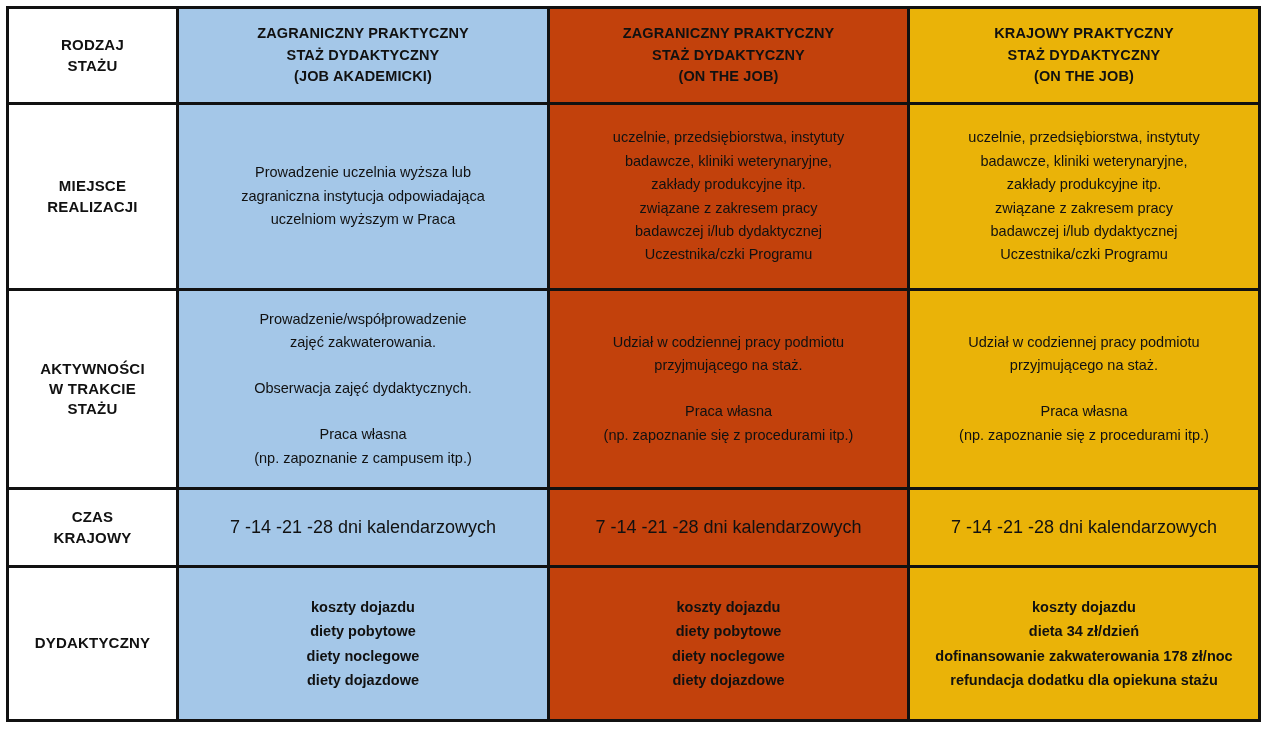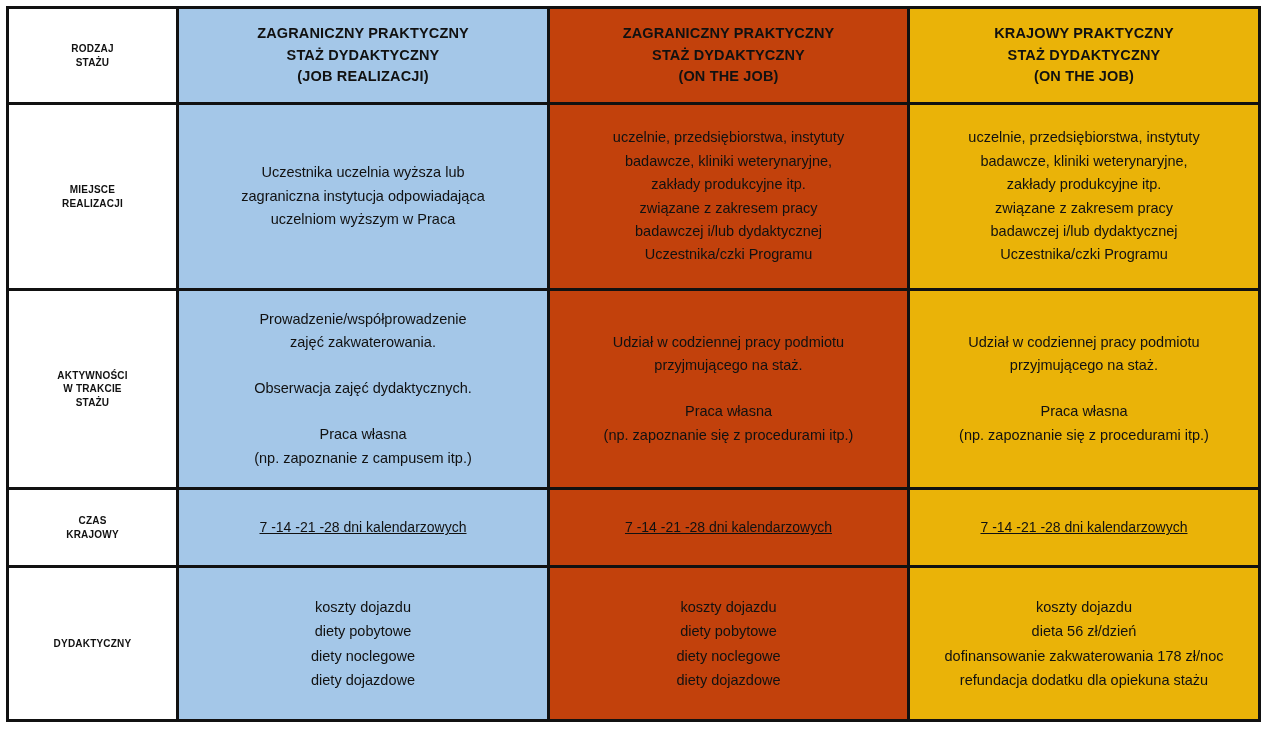--- a/index.html
+++ b/index.html
@@ -45,21 +45,21 @@
   
   col.c-label { width: 170px; }
   col.c-col2  { width: 371px; }
   col.c-col3  { width: 360px; }
   col.c-col4  { width: 351px; }
 
   
   td.label-cell {
     background: #ffffff;
     font-weight: bold;
-    font-size: 10px;
+    font-size: 15px;
     letter-spacing: 0.2px;
     line-height: 1.35;
   }
   td.col-2 { background: #a4c7e8; }
   td.col-3 { background: #c2410c; }
   td.col-4 { background: #eab308; }
 
   
   tr.header-row td { height: 96px; }
   tr.header-row td.col-2,
@@ -81,22 +81,22 @@
   .lines { display: block; }
   .lines .ln { display: block; white-space: nowrap; }
   .lines .gap { display: block; height: 1.55em; }
 
   
   tr.row-miejsce td   { height: 186px; margin-left: 8px; }
   tr.row-aktywnosci td{ height: 199px; }
   tr.row-czas td      { height: 78px; }
   tr.row-finansowanie td { height: 154px; }
 
-  tr.row-czas td.body-cell { font-size: 14px; text-decoration: underline; }
-  tr.row-finansowanie td.body-cell { line-height: 1.68; }
+  tr.row-czas td.body-cell { font-size: 18px; }
+  tr.row-finansowanie td.body-cell { line-height: 1.68; font-weight: bold; }
 
   td.label-cell .lines .ln { white-space: nowrap; }
 </style>
 </head>
 <body>
 
 <div class="sheet">
 
   <table class="staz-table">
     <colgroup>
@@ -111,21 +111,21 @@
         <td class="label-cell">
           <span class="lines">
             <span class="ln">RODZAJ</span>
             <span class="ln">STAŻU</span>
           </span>
         </td>
         <td class="col-2">
           <span class="lines">
             <span class="ln">ZAGRANICZNY PRAKTYCZNY</span>
             <span class="ln">STAŻ DYDAKTYCZNY</span>
-            <span class="ln">(JOB REALIZACJI)</span>
+            <span class="ln">(JOB AKADEMICKI)</span>
           </span>
         </td>
         <td class="col-3">
           <span class="lines">
             <span class="ln">ZAGRANICZNY PRAKTYCZNY</span>
             <span class="ln">STAŻ DYDAKTYCZNY</span>
             <span class="ln">(ON THE JOB)</span>
           </span>
         </td>
         <td class="col-4">
@@ -139,21 +139,21 @@
 
       <tr class="row-miejsce">
         <td class="label-cell">
           <span class="lines">
             <span class="ln">MIEJSCE</span>
             <span class="ln">REALIZACJI</span>
           </span>
         </td>
         <td class="col-2 body-cell">
           <span class="lines">
-            <span class="ln">Uczestnika uczelnia wyższa lub</span>
+            <span class="ln">Prowadzenie uczelnia wyższa lub</span>
             <span class="ln">zagraniczna instytucja odpowiadająca</span>
             <span class="ln">uczelniom wyższym w Praca</span>
           </span>
         </td>
         <td class="col-3 body-cell">
           <span class="lines">
             <span class="ln">uczelnie, przedsiębiorstwa, instytuty</span>
             <span class="ln">badawcze, kliniki weterynaryjne,</span>
             <span class="ln">zakłady produkcyjne itp.</span>
             <span class="ln">związane z zakresem pracy</span>
@@ -254,21 +254,21 @@
           <span class="lines">
             <span class="ln">koszty dojazdu</span>
             <span class="ln">diety pobytowe</span>
             <span class="ln">diety noclegowe</span>
             <span class="ln">diety dojazdowe</span>
           </span>
         </td>
         <td class="col-4 body-cell">
           <span class="lines">
             <span class="ln">koszty dojazdu</span>
-            <span class="ln">dieta 56 zł/dzień</span>
+            <span class="ln">dieta 34 zł/dzień</span>
             <span class="ln">dofinansowanie zakwaterowania 178 zł/noc</span>
             <span class="ln">refundacja dodatku dla opiekuna stażu</span>
           </span>
         </td>
       </tr>
 
     </tbody>
   </table>
 
 </div>

